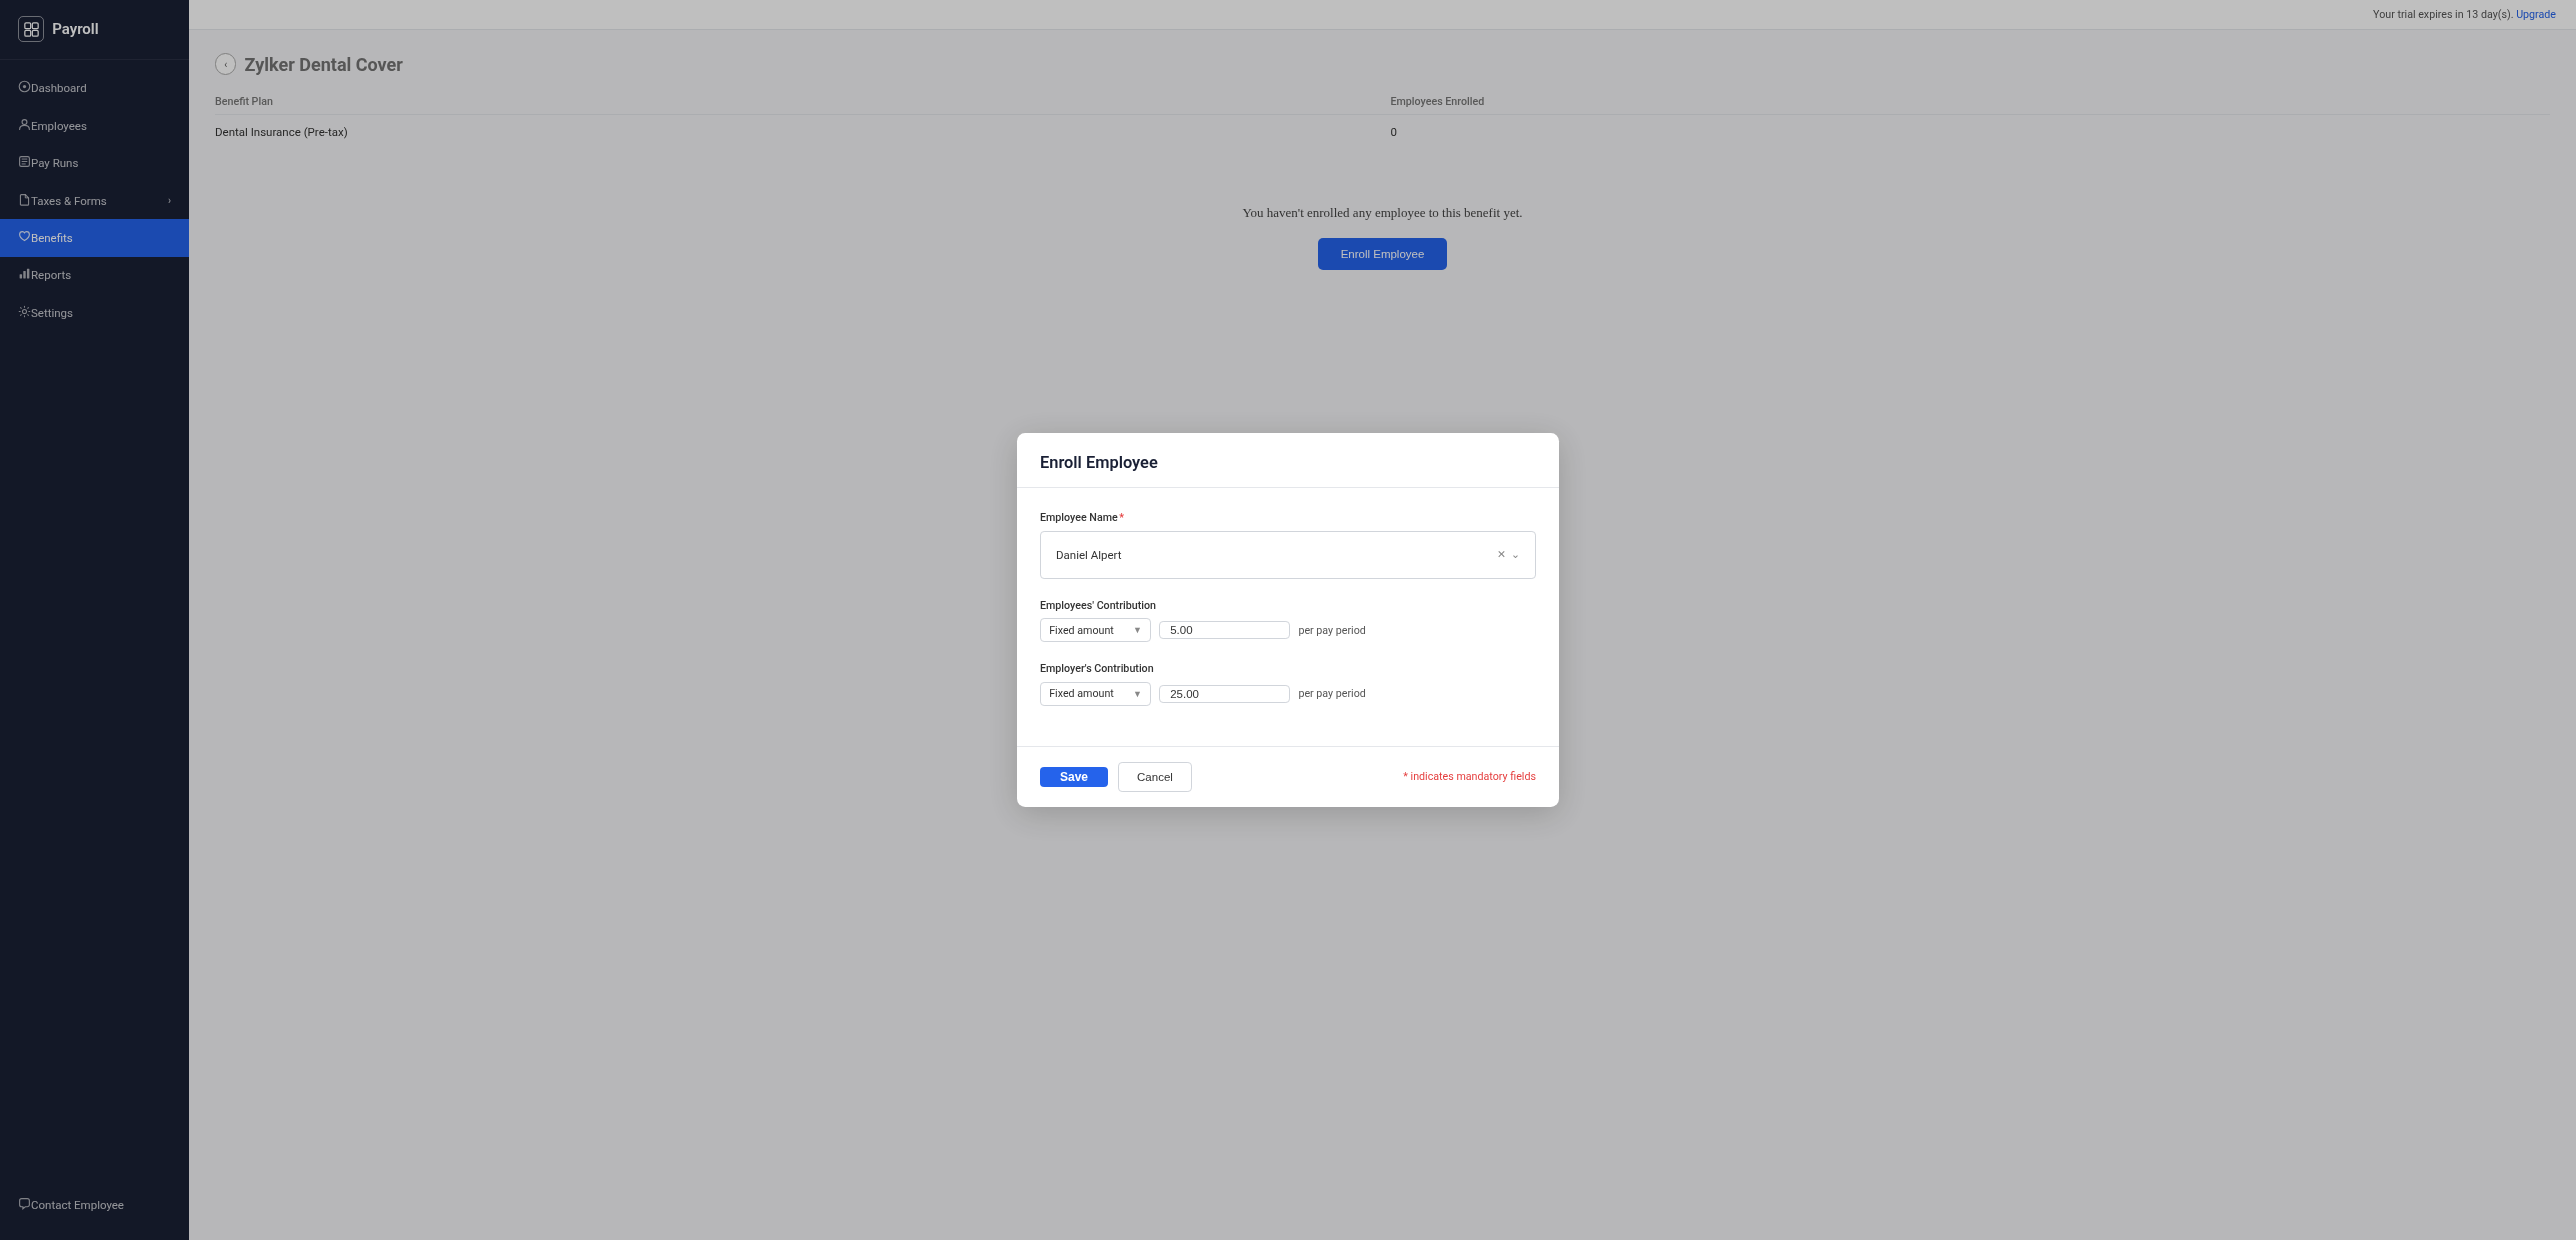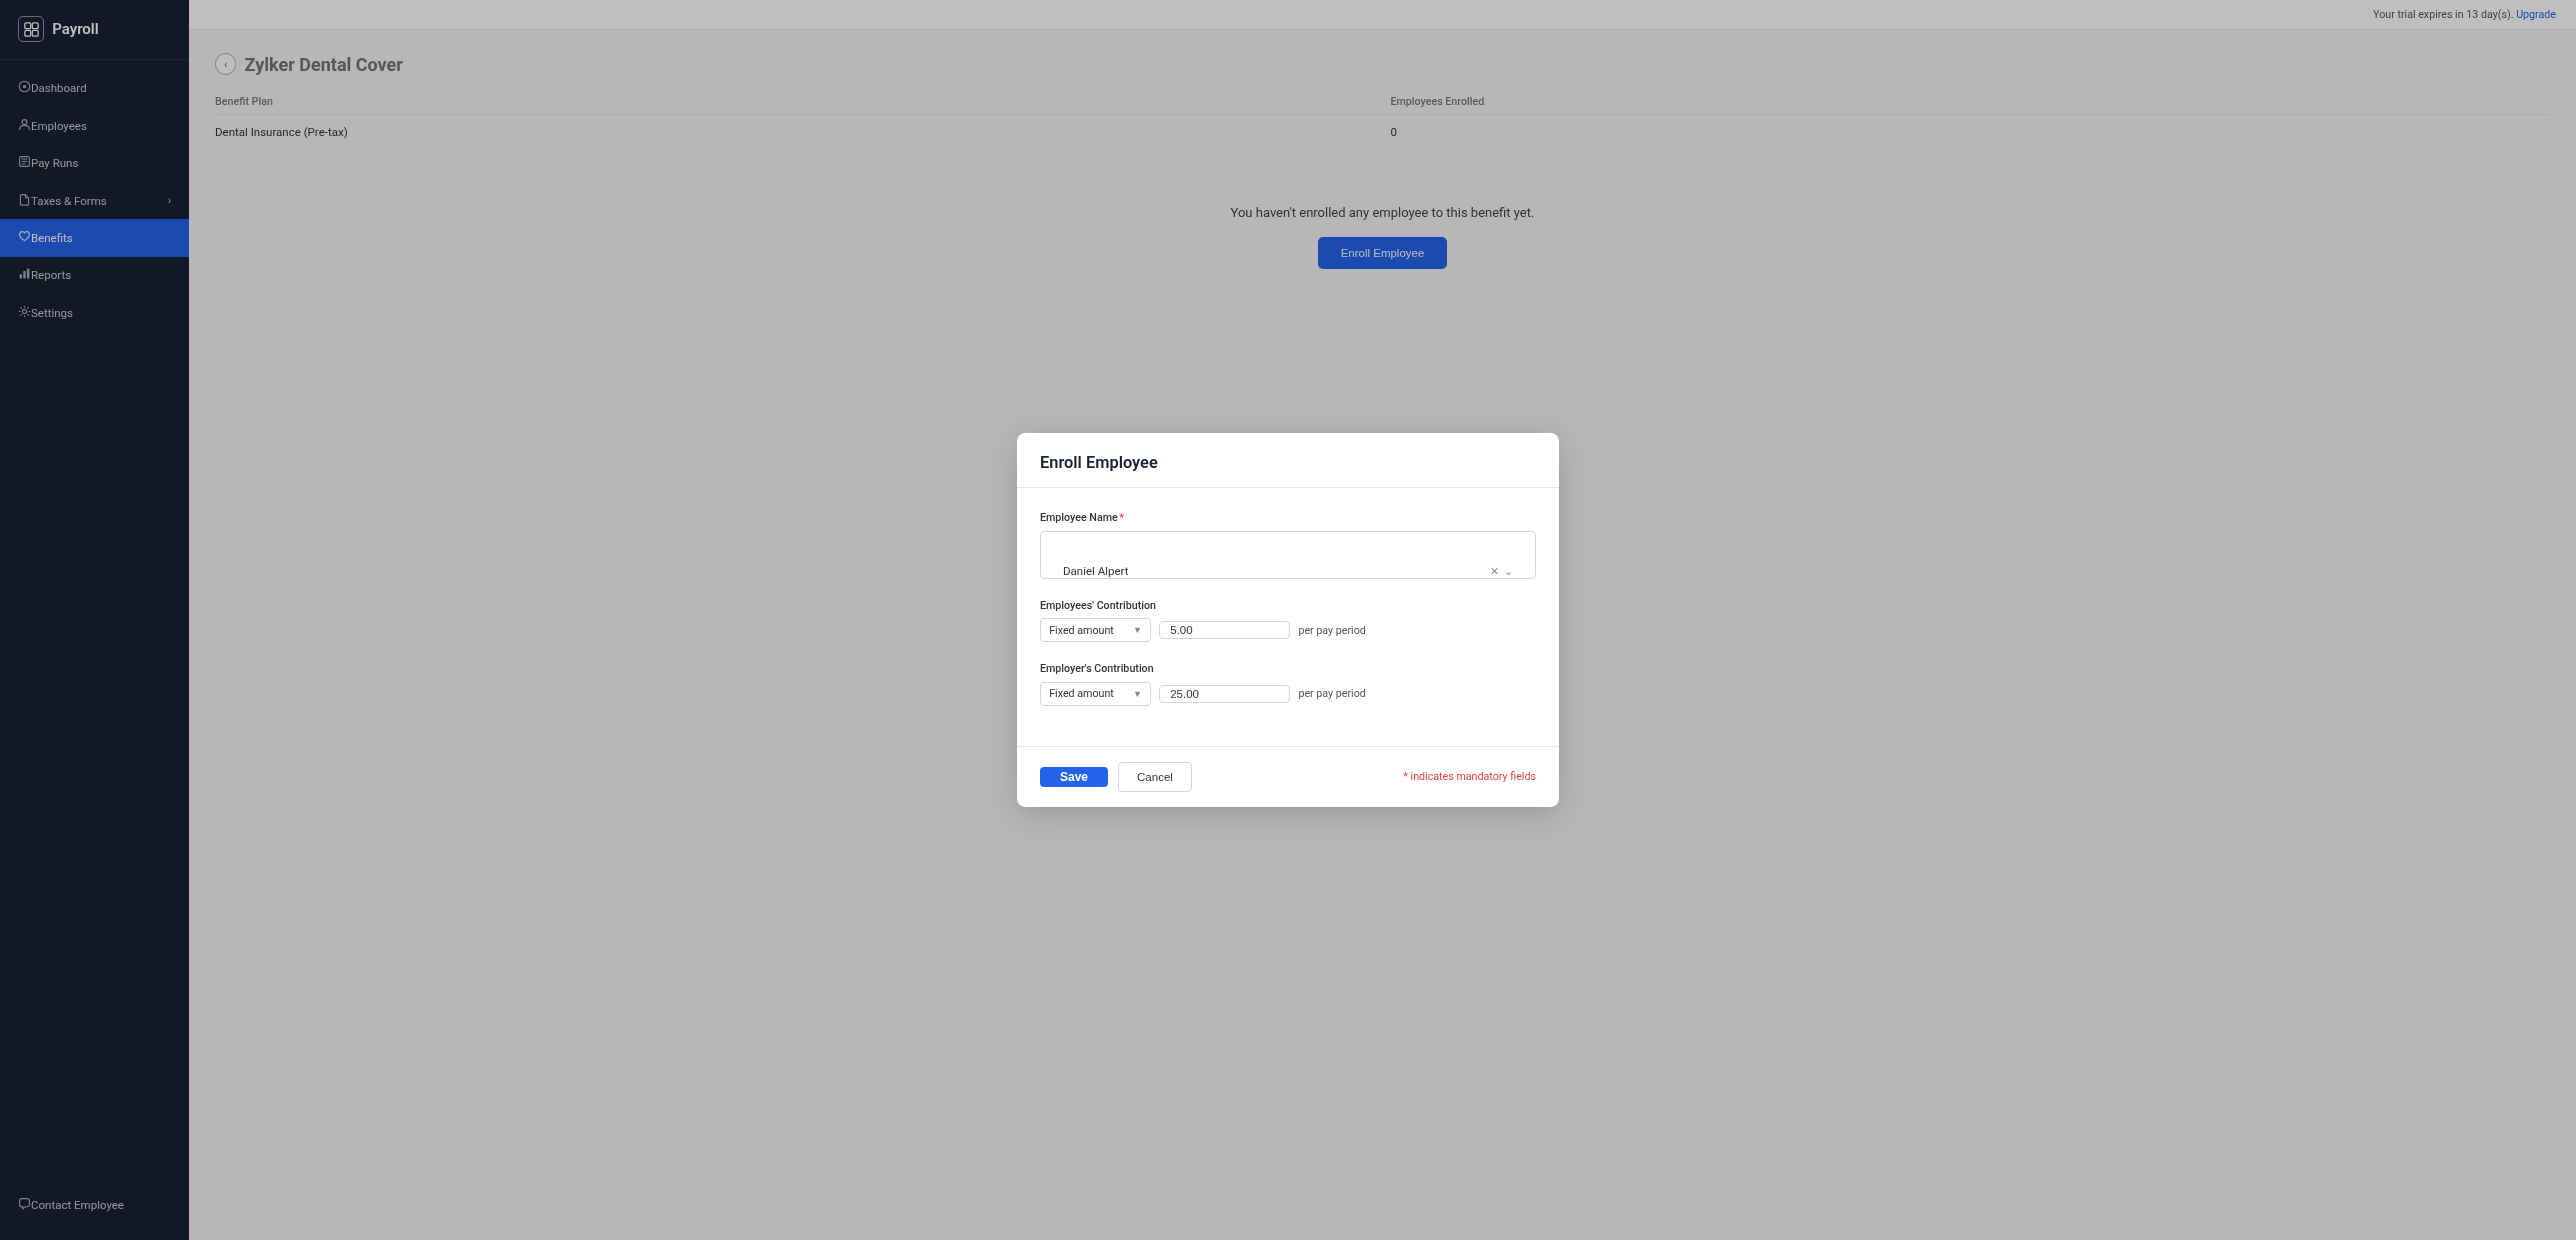--- a/index.html
+++ b/index.html
@@ -135,20 +135,21 @@
 
     
     .empty-state {
       text-align: center;
       margin-top: 66px;
     }
     .empty-state p {
       font-size: 13px;
       color: #444;
       margin-bottom: 16.4px;
+      font-family: Liberation Serif, serif;
     }
     .enroll-btn {
       background: #2563eb;
       color: #fff;
       border: none;
       padding: 10px 23px;
       border-radius: 5px;
       font-size: 11.5px;
       cursor: pointer;
       font-weight: 500;
@@ -195,24 +196,24 @@
       color: #333;
       margin-bottom: 6.6px;
       display: block;
     }
     .required-star {
       color: #e53e3e;
       margin-left: 1.6px;
     }
     .select-with-clear {
       display: flex;
-      align-items: flex-end;
+      align-items: center;
       border: 0.8px solid #d1d5db;
       border-radius: 4.1px;
-      padding: 0 22px;
+      padding: 0 15px;
       background: #fff;
       height: 48px;
     }
     .select-value {
       flex: 1;
       font-size: 11.5px;
       color: #333;
     }
     .select-icons {
       display: flex;

